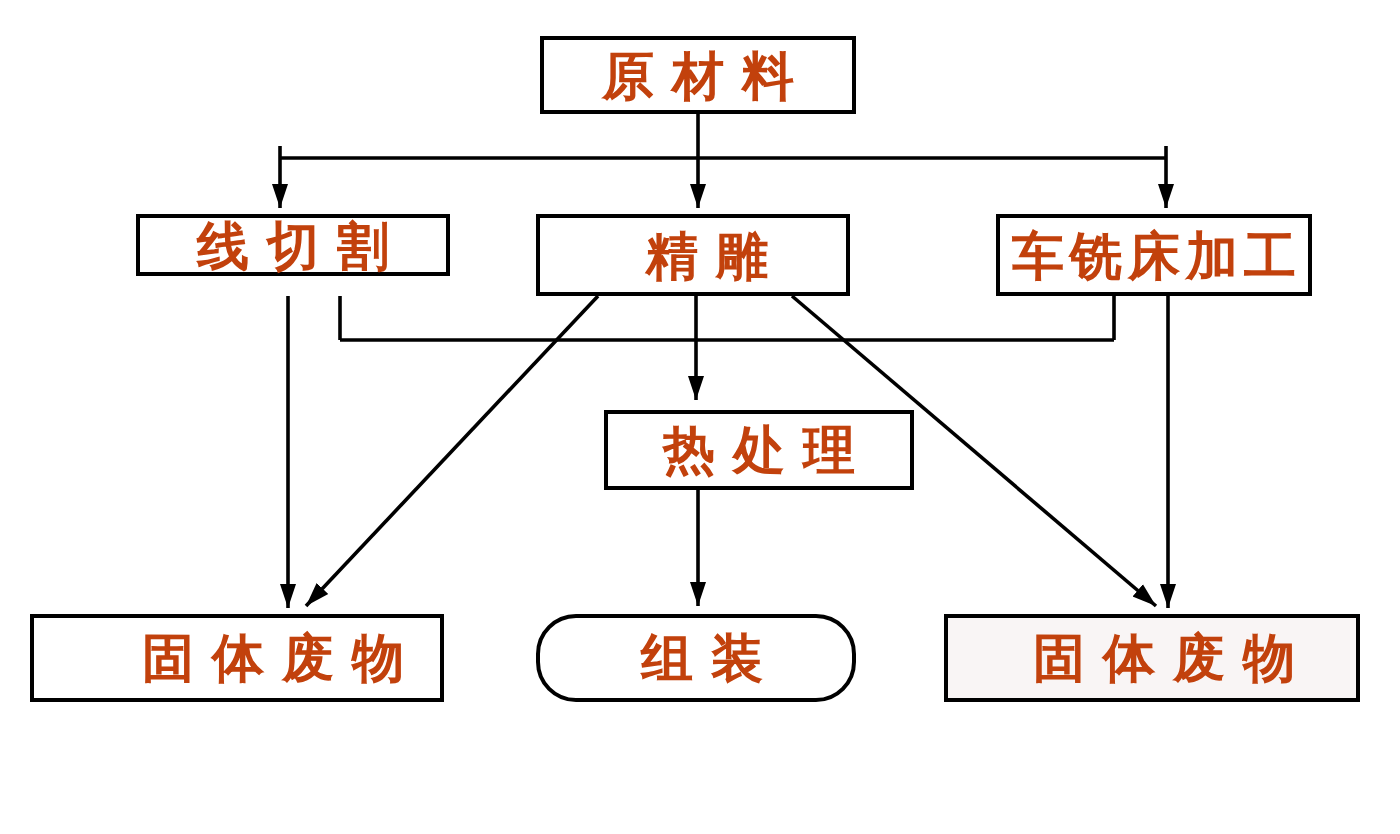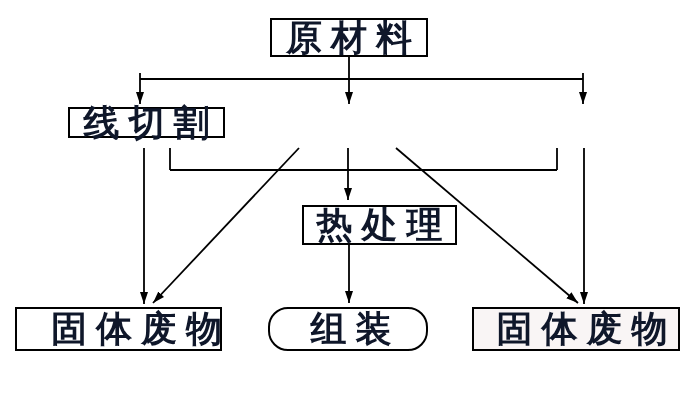--- a/index.html
+++ b/index.html
@@ -24,25 +24,25 @@
   }
   .edges line {
     stroke: #000000;
     stroke-width: 1.8;
   }
   .box {
     position: absolute;
     box-sizing: border-box;
     border: 2px solid #000000;
     background: #ffffff;
-    color: #0f172a;
+    color: #c2410c;
     display: flex;
     align-items: center;
     justify-content: center;
-    font-size: 36px;
+    font-size: 26px;
     font-weight: bold;
     line-height: 1;
   }
   .box .lbl {
     letter-spacing: 9px;
     margin-right: -9px;
     white-space: nowrap;
   }
   .box--raw        { left: 270px; top: 18px;  width: 158px; height: 39px; }
   .box--wirecut    { left: 68px;  top: 107px; width: 157px; height: 31px; }
@@ -88,21 +88,27 @@
   </svg>
 
   <div class="box box--raw">
     <span class="lbl">原材料</span>
   </div>
 
   <div class="box box--wirecut">
     <span class="lbl">线切割</span>
   </div>
 
+  <div class="box box--engrave">
+    <span class="lbl">精雕</span>
+  </div>
 
+  <div class="box box--lathe">
+    <span class="lbl">车铣床加工</span>
+  </div>
 
   <div class="box box--heat">
     <span class="lbl">热处理</span>
   </div>
 
   <div class="box box--waste-l">
     <span class="lbl">固体废物</span>
   </div>
 
   <div class="box box--assembly">

